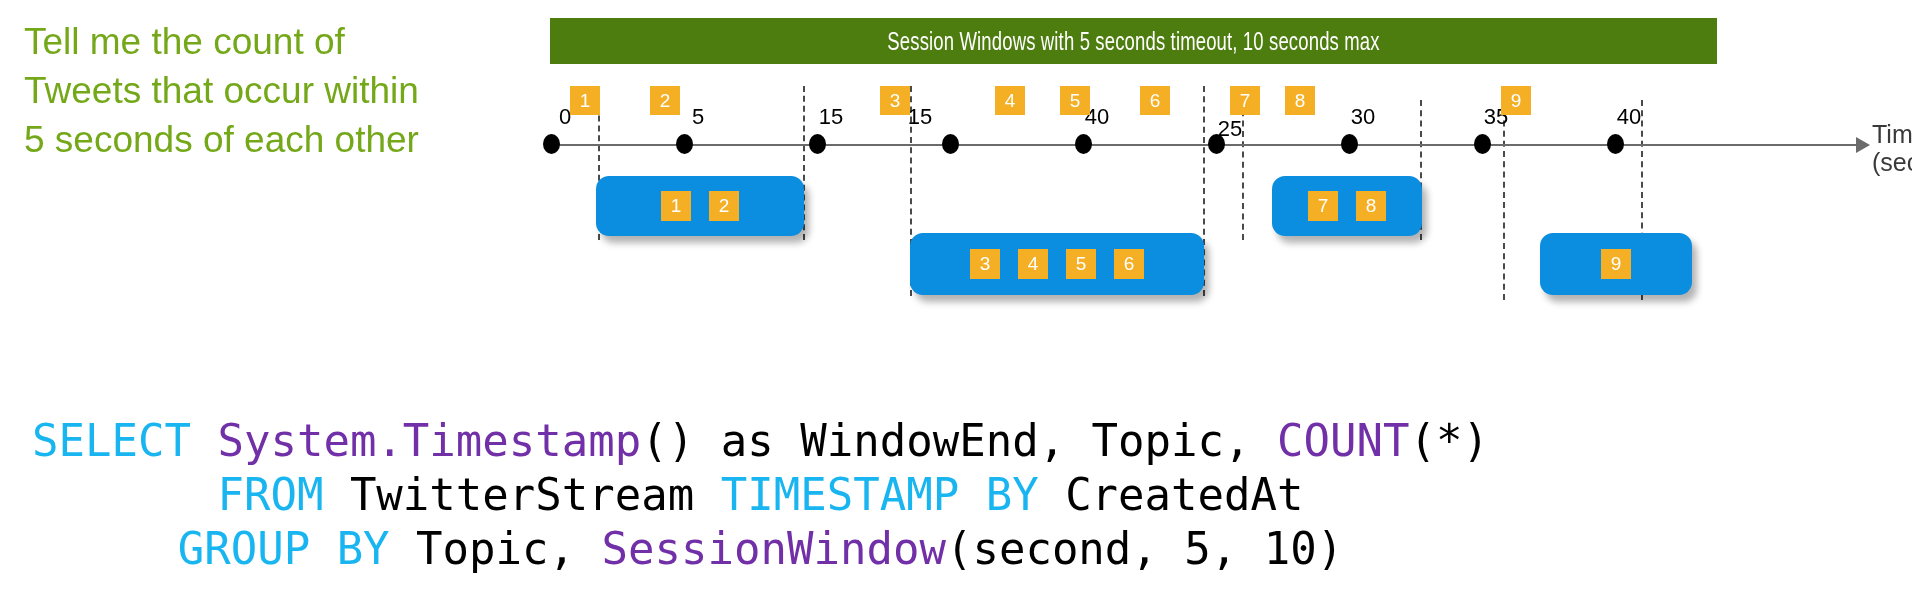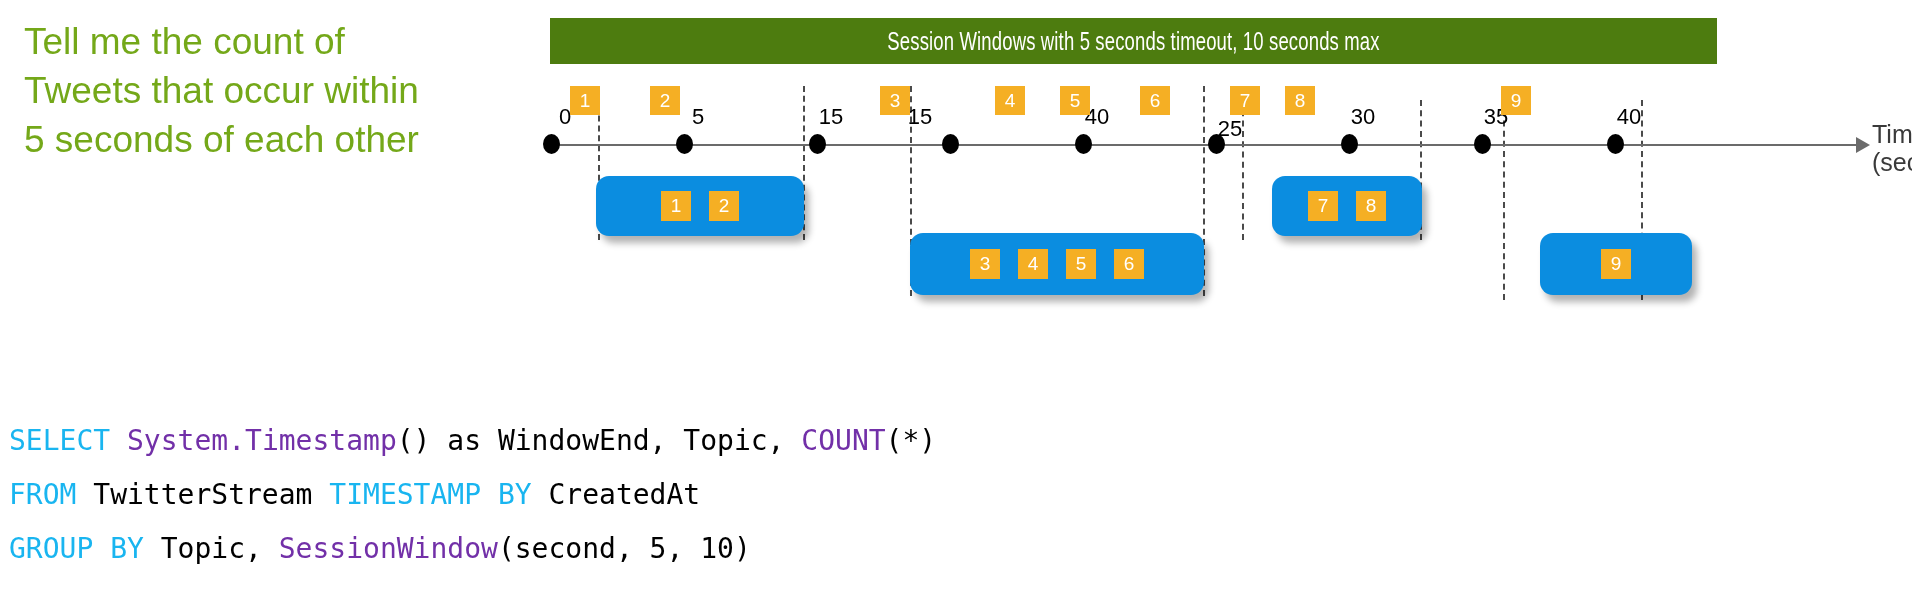--- a/index.html
+++ b/index.html
@@ -153,27 +153,28 @@
     position: relative;
     width: 30px;
     height: 30px;
     line-height: 30px;
     margin: 0;
   }
 
   
   #sql-block {
     position: absolute;
-    left: 9px;
+    left: 32px;
     top: 414px;
     font-family: "DejaVu Sans Mono", "Liberation Mono", monospace;
-    font-size: 28px;
+    font-size: 44px;
     line-height: 54px;
     color: #000000;
     white-space: pre;
+    text-align: center;
   }
   .sql-line { display: block; }
   .kw  { color: #19B5F0; }
   .fn  { color: #7230A8; }
   .pl  { color: #000000; }
 </style>
 </head>
 <body>
 
 <div id="prompt-text">Tell me the count of Tweets that occur within 5 seconds of each other</div>

